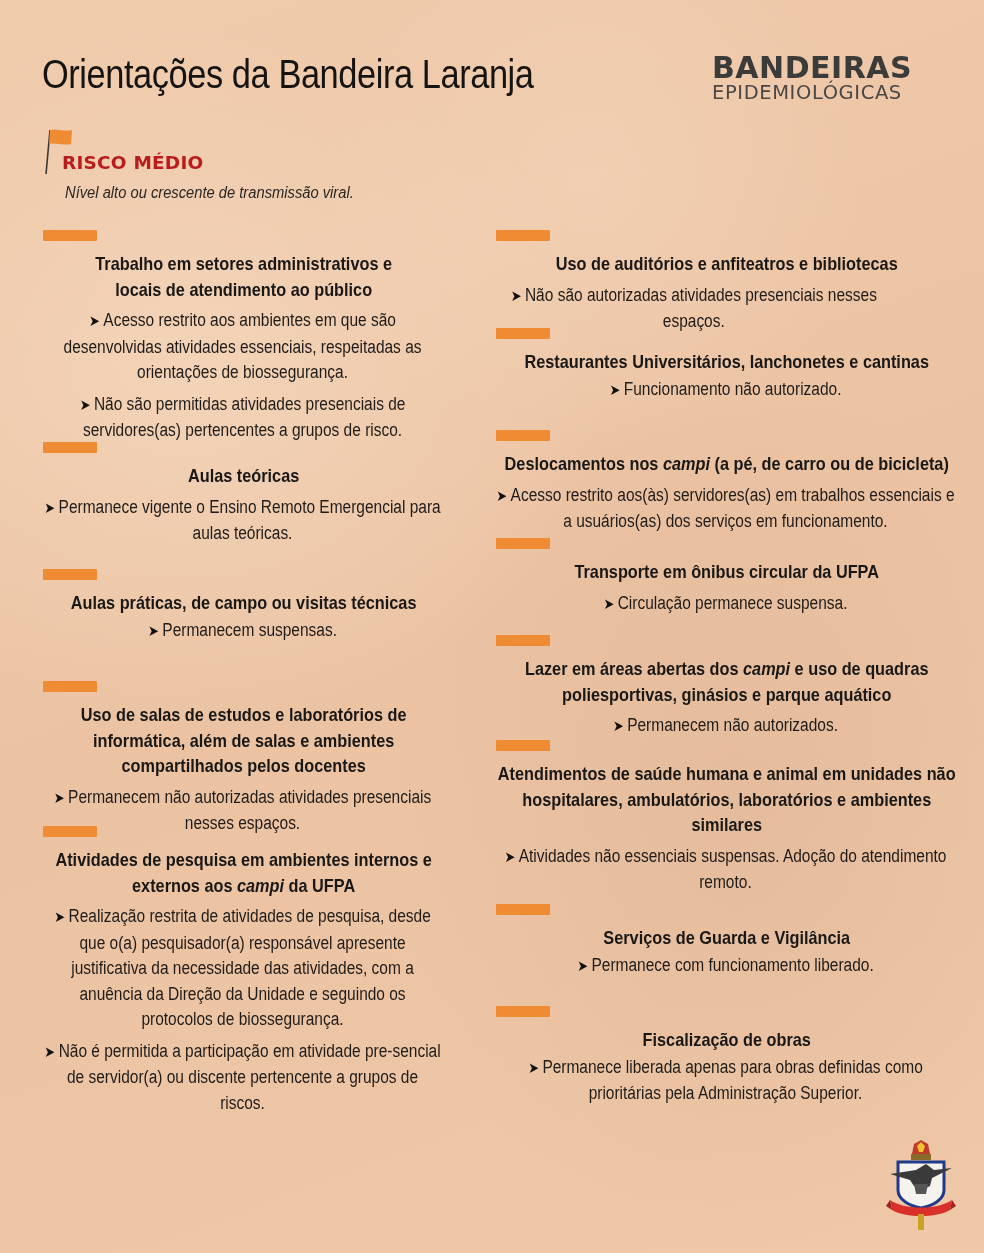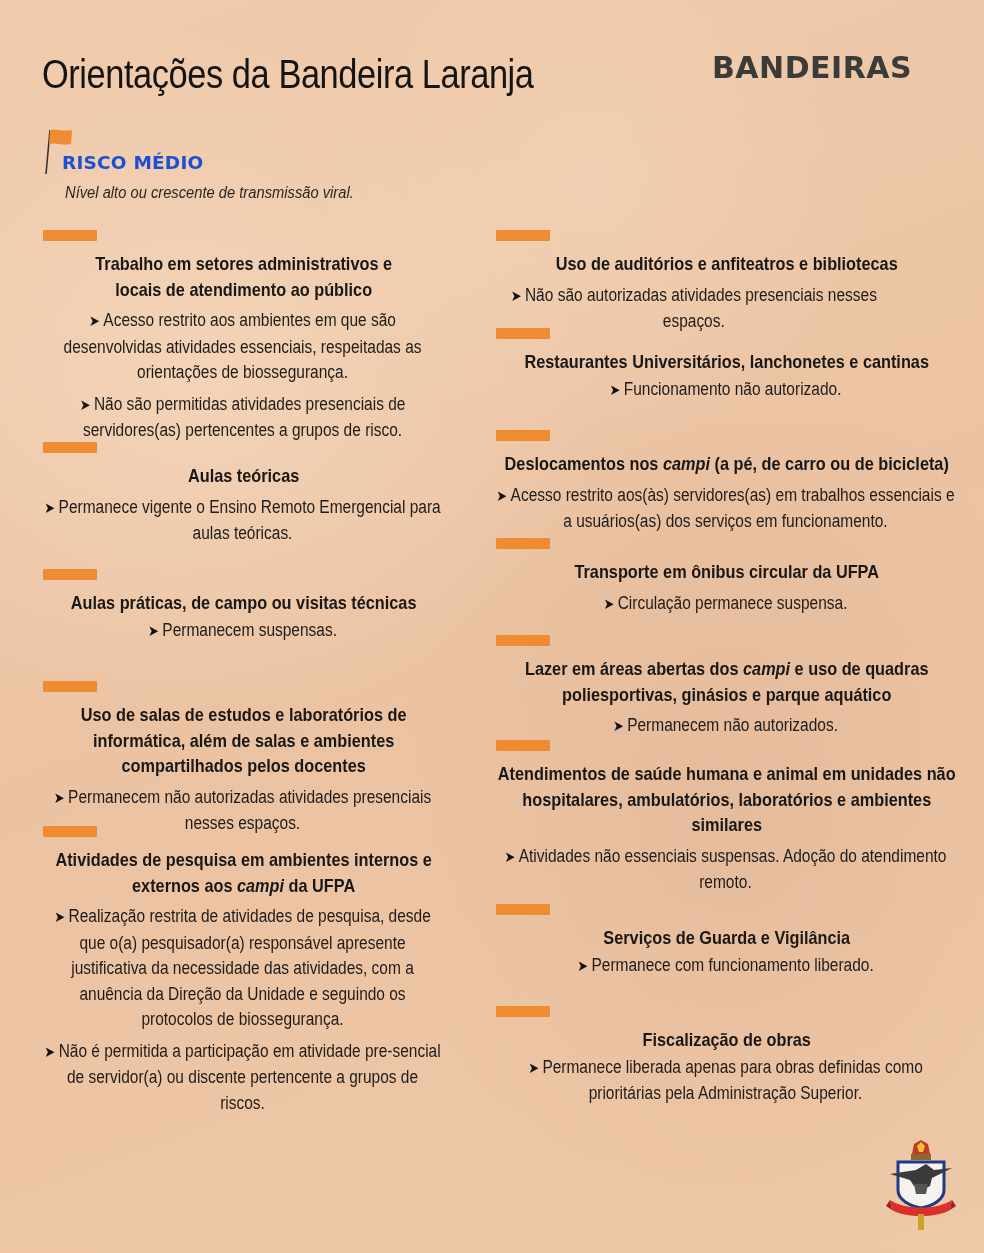--- a/index.html
+++ b/index.html
@@ -71,21 +71,21 @@
       width: 30px;
       height: 50px;
     }
     .risk-label {
       position: absolute;
       left: 18px;
       top: 26px;
       font-family: "DejaVu Sans", sans-serif;
       font-size: 18.5px;
       font-weight: bold;
-      color: #1d4ed8;
+      color: #b91c1c;
       letter-spacing: 0.2px;
     }
     .risk-desc {
       position: absolute;
       left: 21px;
       top: 58px;
       font-size: 16px;
       font-style: italic;
       color: #2a2724;
       transform: scaleX(0.92);
@@ -144,20 +144,21 @@
       height: 92px;
     }
   </style>
 </head>
 <body>
 
 <h1 class="title">Orientações da Bandeira Laranja</h1>
 
 <div class="brand">
   <span class="brand-top">BANDEIRAS</span>
+  <span class="brand-bottom">EPIDEMIOLÓGICAS</span>
 </div>
 
 <div class="risk">
   <svg class="flag-icon" viewBox="0 0 30 50">
     <line x1="2" y1="48" x2="6" y2="4" stroke="#3a3633" stroke-width="1.6"></line>
     <path d="M6 4 C12 2, 18 6, 28 4 L27 18 C18 20, 12 16, 5 18 Z" fill="#ef8c33"></path>
   </svg>
   <span class="risk-label">RISCO MÉDIO</span>
   <span class="risk-desc">Nível alto ou crescente de transmissão viral.</span>
 </div>

